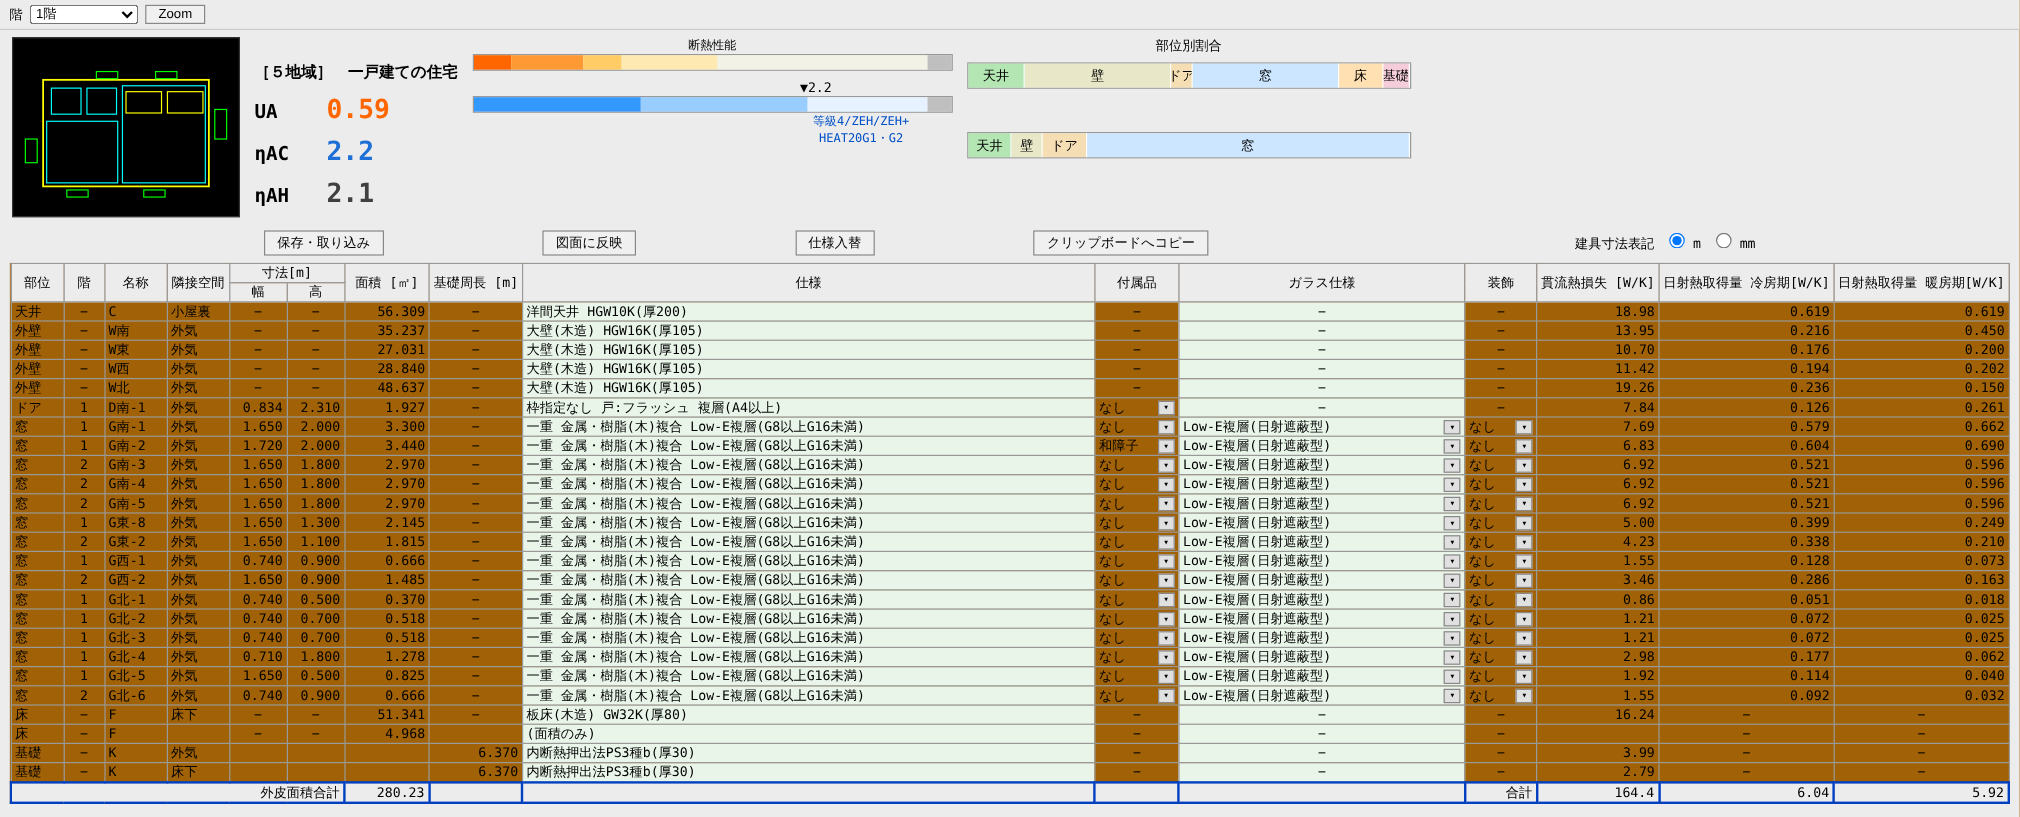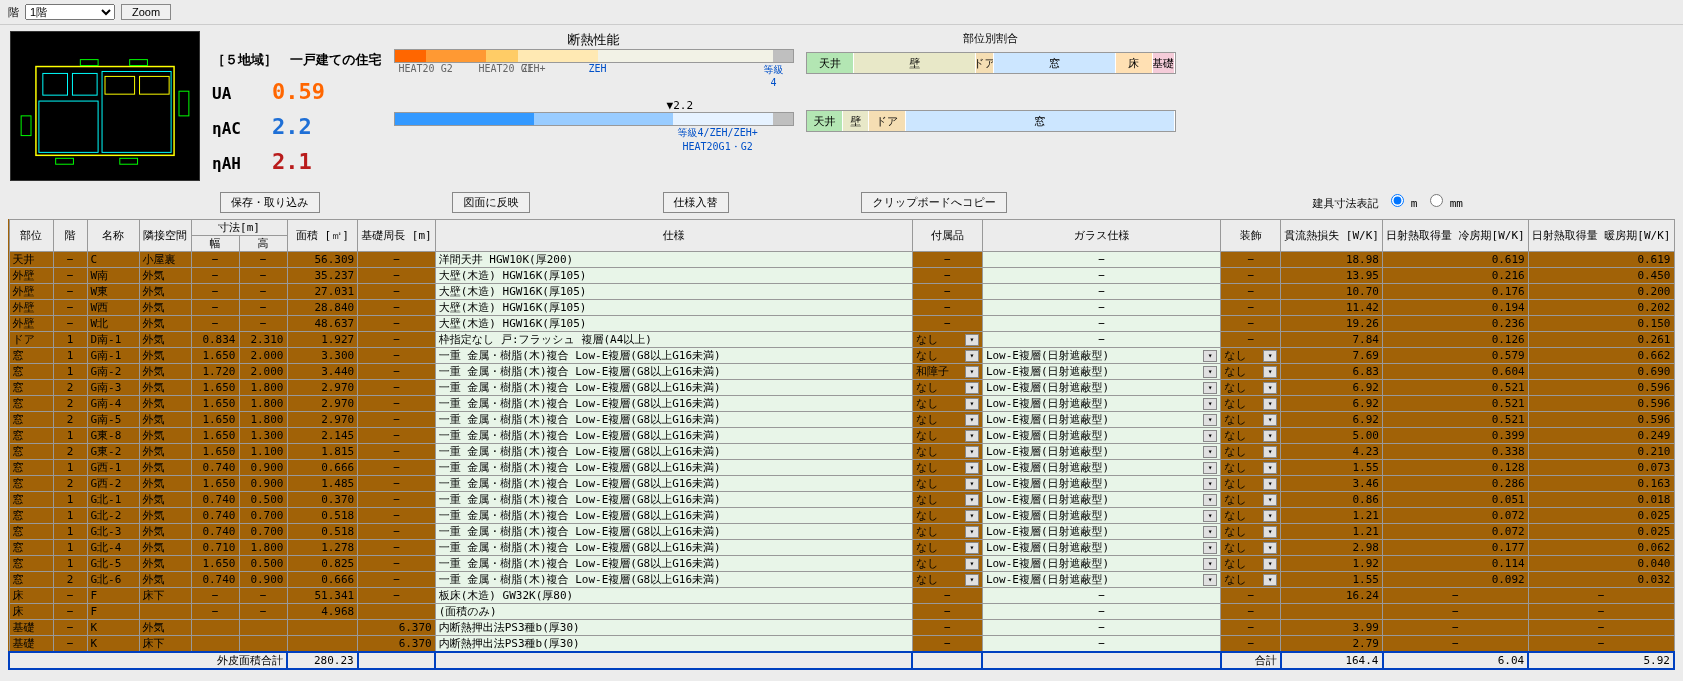--- a/index.html
+++ b/index.html
@@ -10,24 +10,24 @@
 .upper { display: flex; align-items: flex-start; gap: 12px; padding: 6px 10px; }
 .preview { width: 190px; height: 150px; background: #000; position: relative; border: 1px solid #333; }
 .preview svg { width: 100%; height: 100%; }
 .summary { flex: 0 0 auto; padding-top: 4px; }
 .summary-title { font-size: 13px; font-weight: bold; margin-bottom: 10px; margin-top: 16px; }
 .metric-row { display: flex; align-items: baseline; margin-bottom: 10px; }
 .metric-label { font-size: 16px; font-weight: bold; width: 60px; }
 .metric-value { font-size: 22px; font-weight: bold; }
 .v-ua { color: #ff6600; }
 .v-ac { color: #1e6fd6; }
-.v-ah { color: #b91c1c; }
+.v-ah { color: #404040; }
 .gauges { flex: 0 0 auto; padding-top: 0; }
 .gauge-block { margin-bottom: 8px; }
-.gauge-title { text-align: center; font-size: 13px; }
+.gauge-title { text-align: center; font-size: 10px; }
 .gauge-marker { text-align: center; font-size: 11px; }
 .gauge-bar { position: relative; width: 400px; height: 14px; border: 1px solid #999; display: flex; }
 .gauge-labels { position: relative; width: 400px; height: 28px; }
 .gauge-labels span { position: absolute; font-size: 10px; color: #666; text-align: center; transform: translateX(-50%); }
 .seg { height: 100%; }
 .proportions { flex: 0 0 auto; padding-top: 0; }
 .prop-title { text-align: center; font-size: 11px; margin-bottom: 6px; }
 .prop-bar { width: 370px; height: 22px; border: 1px solid #999; display: flex; margin-bottom: 36px; font-size: 11px; }
 .prop-seg { height: 100%; display: flex; align-items: center; justify-content: center; border-right: 1px solid #fff; overflow: hidden; white-space: nowrap; }
 .button-row { display: flex; align-items: center; gap: 24px; padding: 2px 220px; justify-content: space-between; }
@@ -99,27 +99,20 @@
     <div class="gauge-block">
       <div class="gauge-title">断熱性能</div>
       <div class="gauge-bar">
         <div class="seg" style="width:8%;background:#ff6600"></div>
         <div class="seg" style="width:15%;background:#ff9933"></div>
         <div class="seg" style="width:8%;background:#ffcc66"></div>
         <div class="seg" style="width:20%;background:#ffe9b3"></div>
         <div class="seg" style="width:44%;background:#f2f2e6"></div>
         <div class="seg" style="width:5%;background:#bfbfbf"></div>
       </div>
-      <div class="gauge-labels">
-        <span style="left:8%">HEAT20 G2</span>
-        <span style="left:28%">HEAT20 G1</span>
-        <span style="left:35%">ZEH+</span>
-        <span style="left:51%;color:#0050c8">ZEH</span>
-        <span style="left:95%;color:#0050c8">等級4</span>
-      </div>
     </div>
     <div class="gauge-block">
       <div class="gauge-marker" style="padding-left:273px;text-align:left">▼2.2</div>
       <div class="gauge-bar">
         <div class="seg" style="width:35%;background:#3399ff"></div>
         <div class="seg" style="width:35%;background:#99ccff"></div>
         <div class="seg" style="width:25%;background:#e6f2ff"></div>
         <div class="seg" style="width:5%;background:#bfbfbf"></div>
       </div>
       <div class="gauge-labels">

